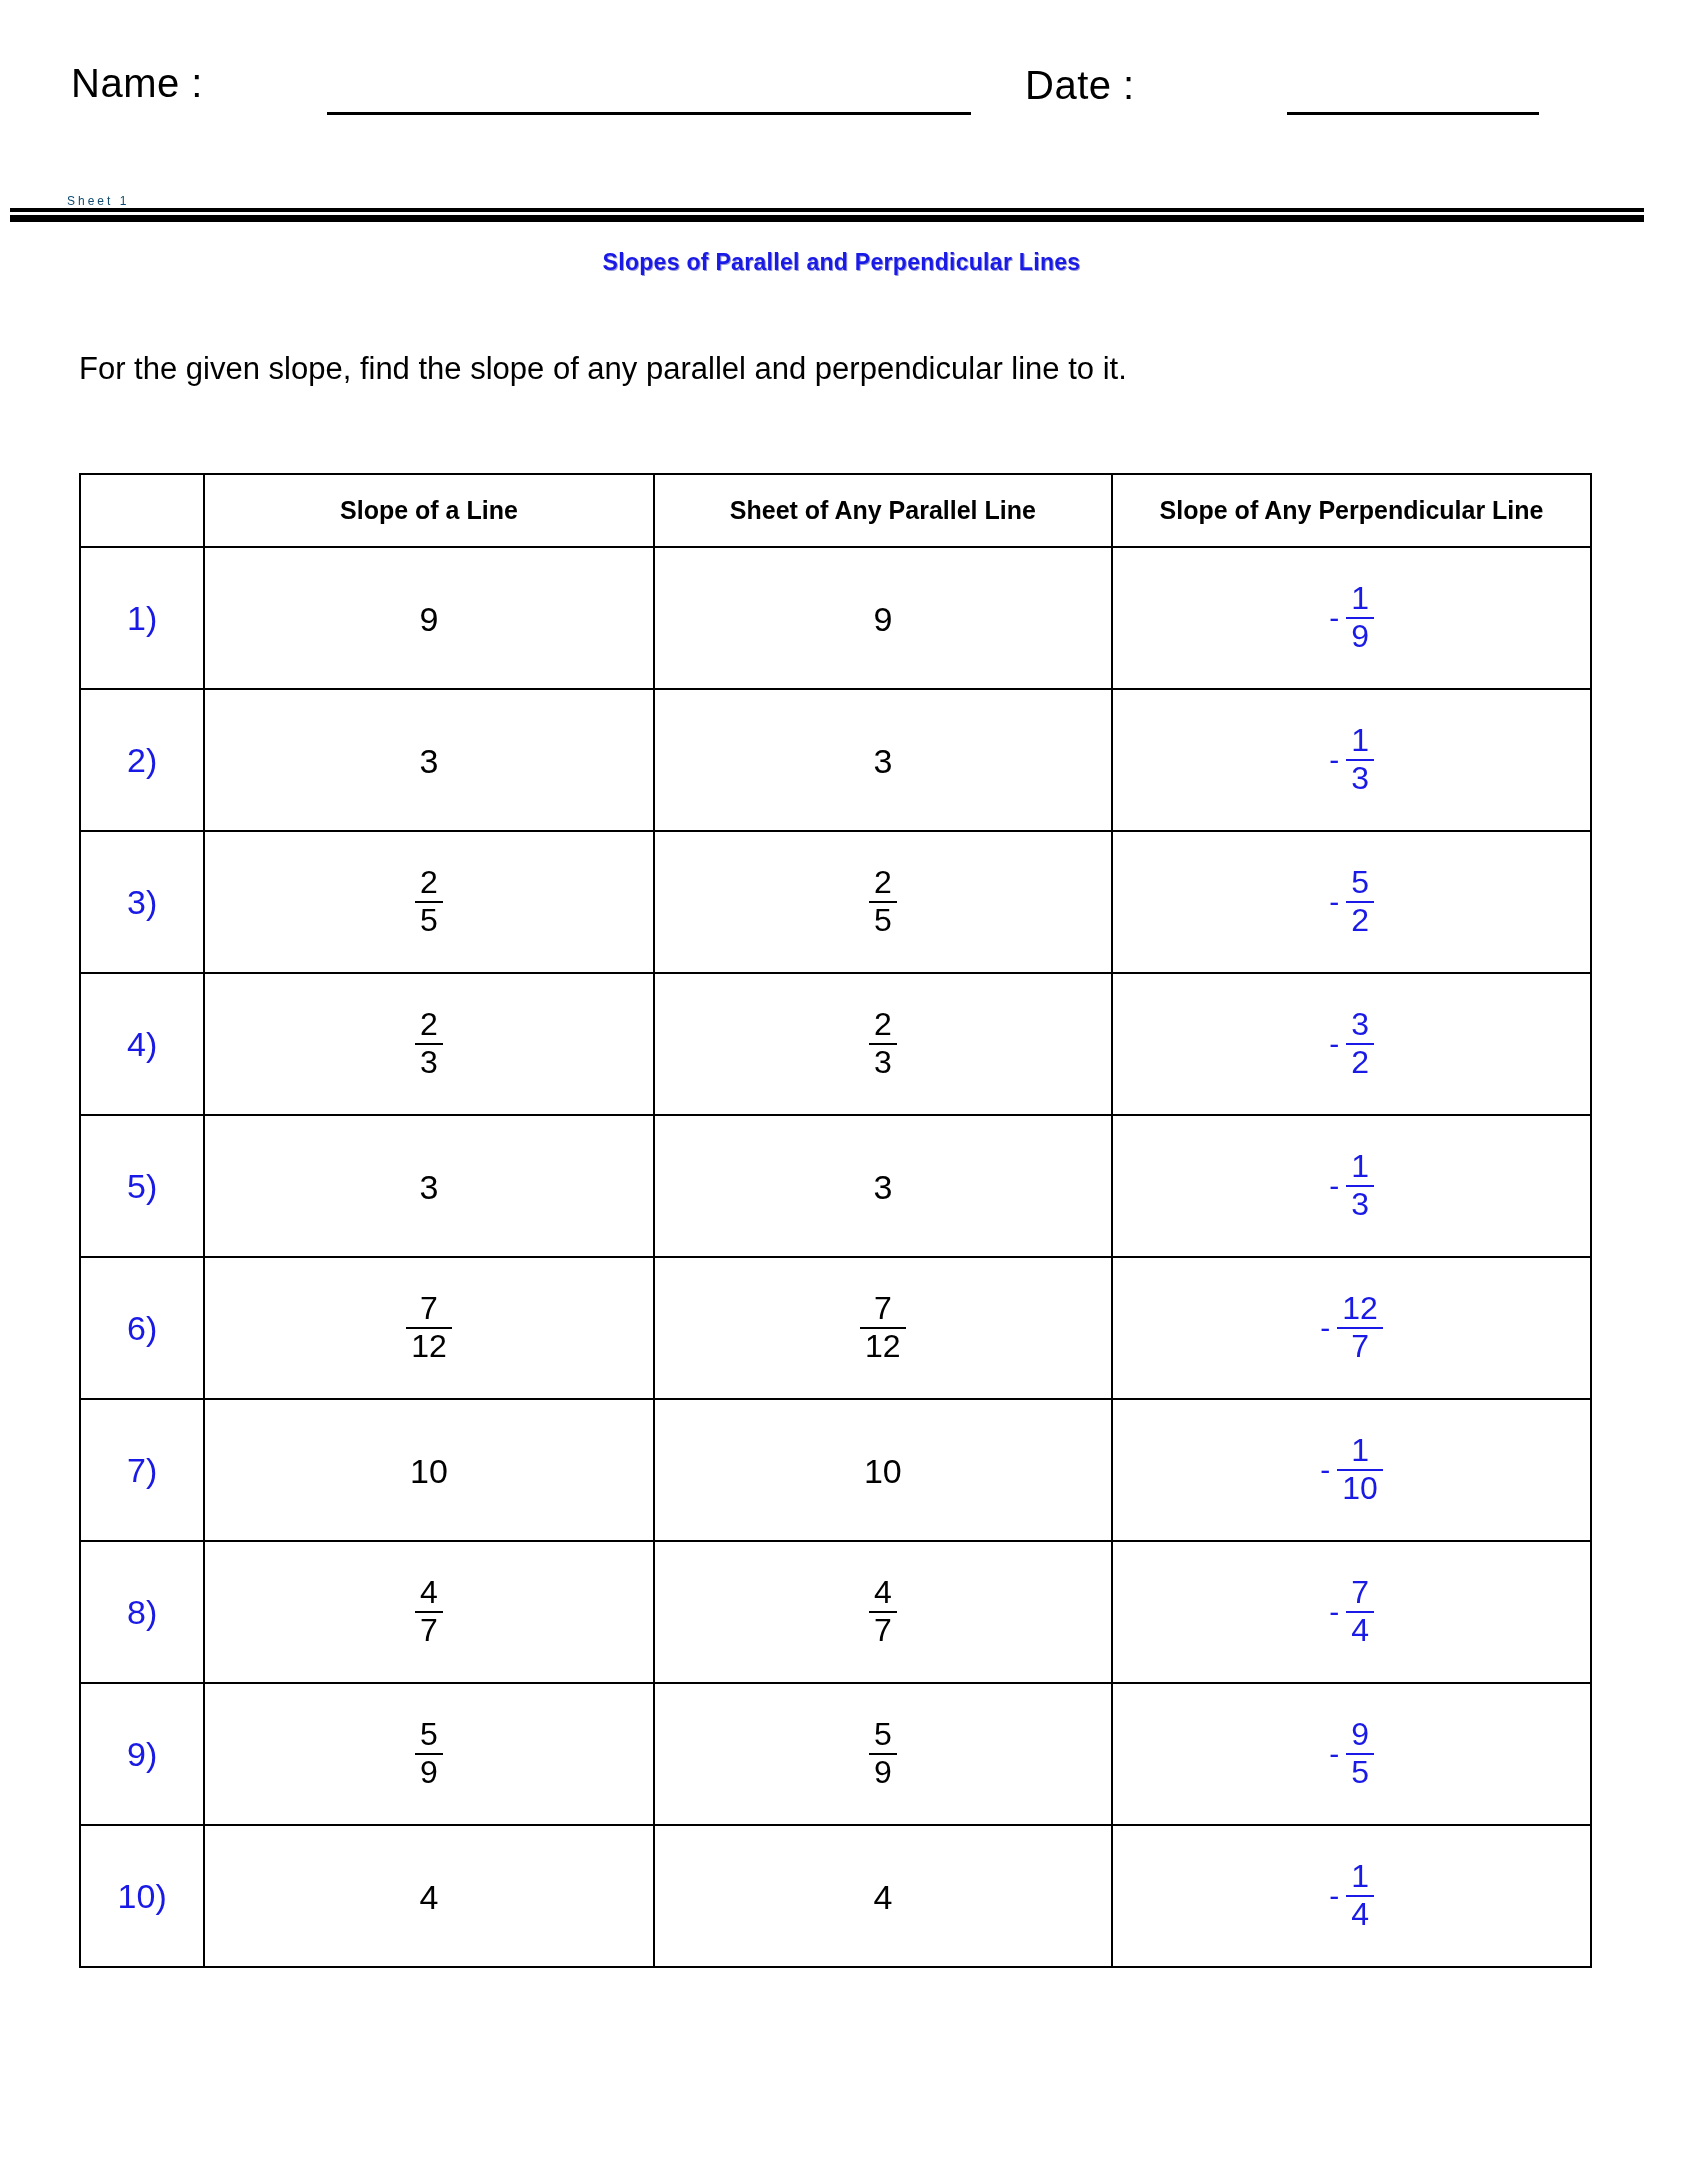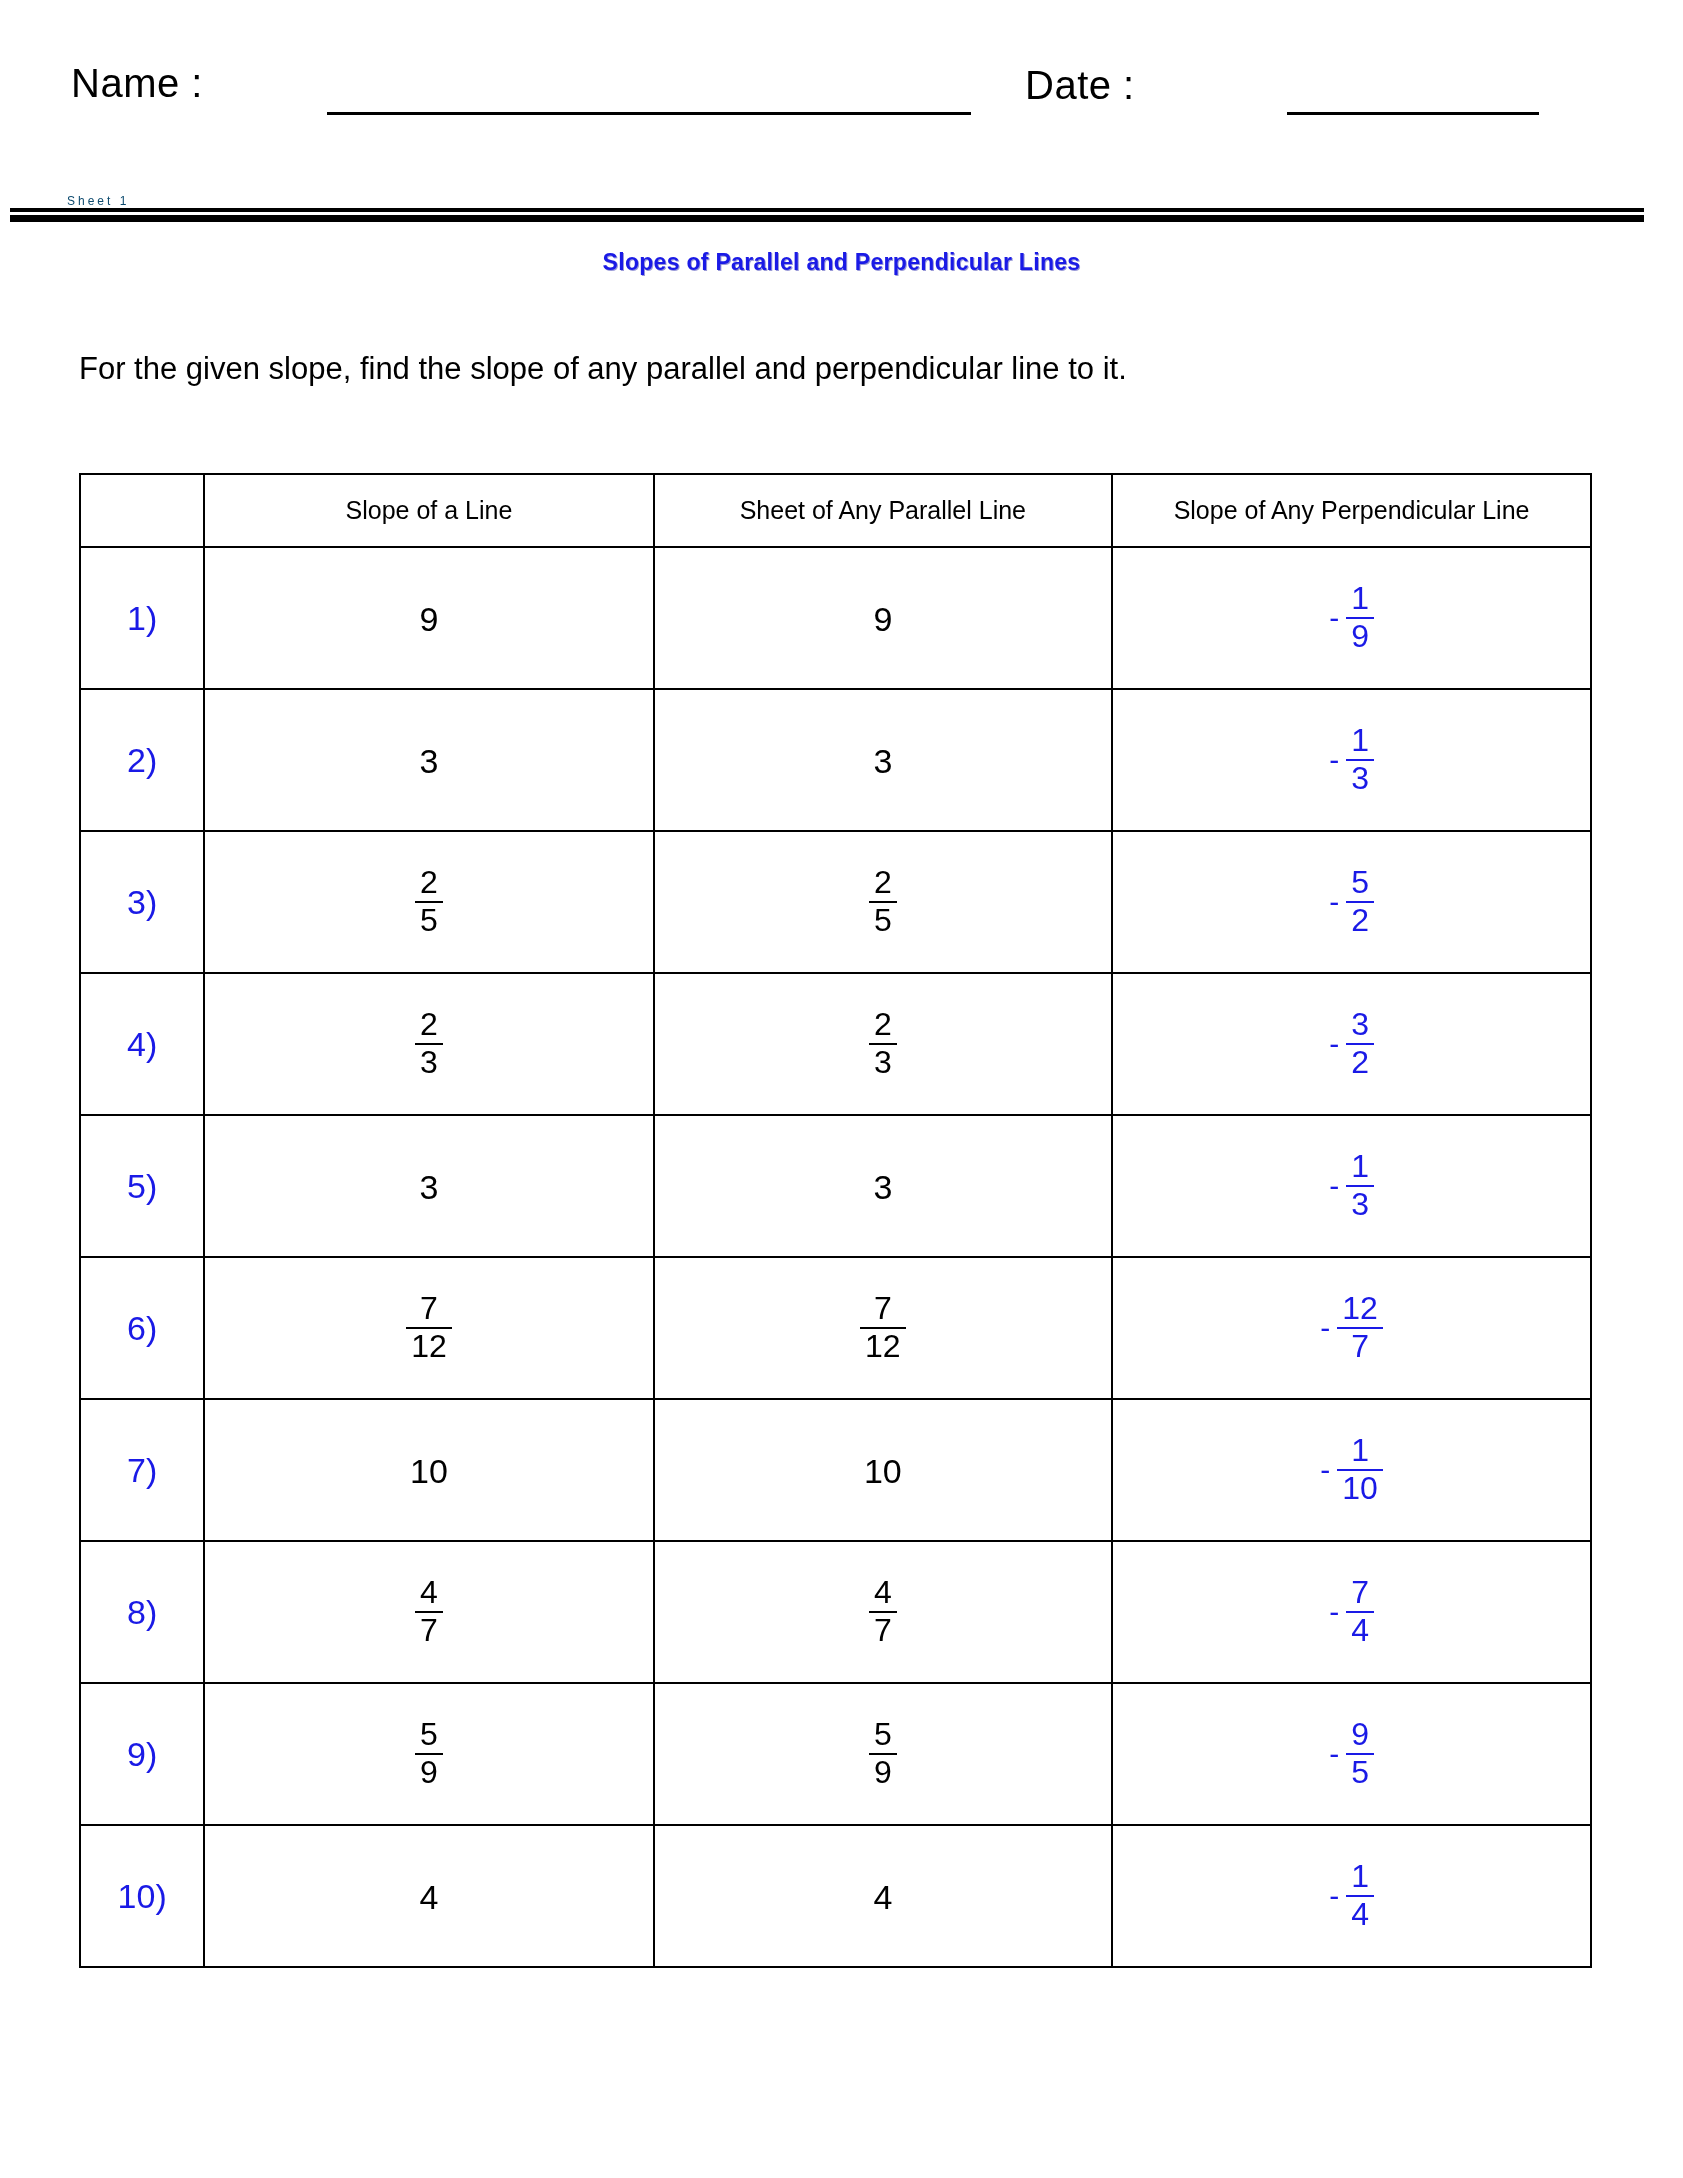--- a/index.html
+++ b/index.html
@@ -127,21 +127,21 @@
     padding: 0;
   }
   col.c-num   { width: 122px; }
   col.c-slope { width: 441px; }
   col.c-par   { width: 450px; }
   col.c-perp  { width: 470px; }
 
   table.slopes thead th {
     height: 71px;
     font-size: 25px;
-    font-weight: normal;
+    font-weight: bold;
     color: #000;
   }
   thead th.blank-head {
     border-top: 2px solid #000;
   }
 
   table.slopes tbody td {
     height: 140px;
     font-size: 34px;
   }

